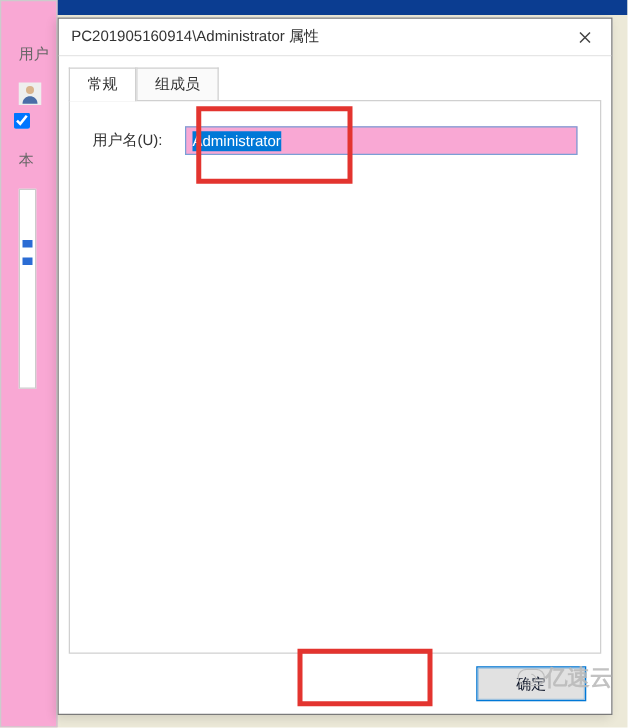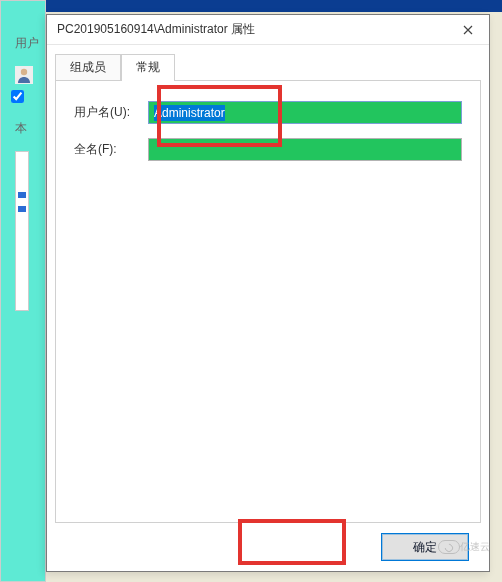--- a/index.html
+++ b/index.html
@@ -9,43 +9,44 @@
       background: #ece9d8;
       width: 502px;
       height: 582px;
       overflow: hidden;
       position: relative;
     }
     .bg-window {
       position: absolute;
       left: 0; top: 0;
       width: 46px; height: 582px;
-      background: #5eead4;
+      background: #f9a8d4;
       border: 1px solid #ccc;
       padding-top: 20px;
       padding-left: 8px;
     }
     .bg-strip {
       position: absolute;
       left: 0; top: 0; width: 502px; height: 12px;
       background: #0b3d91;
     }
     .bg-label { color: #666; margin: 14px 0 14px 6px; font-size: 12px; }
     .bg-icon { width: 18px; height: 18px; background: #eee; margin: 3px 0 3px 6px; }
     .bg-checkbox { margin: 6px 0 0 2px; font-size: 12px; }
     .bg-checkbox input { margin-right: 2px; }
     .watermark {
       position: absolute;
       right: 12px; bottom: 28px;
       color: #b8b8b8;
-      font-size: 10px;
+      font-size: 18px;
       display: flex;
       align-items: center;
       gap: 0;
       opacity: 0.85;
+      font-weight: bold;
     }
     .watermark-icon {
       width: 22px; height: 14px;
       border: 1.5px solid #b8b8b8;
       border-radius: 8px;
       position: relative;
     }
     .watermark-icon::after {
       content: ""; position: absolute; left: 6px; top: 3px;
       width: 6px; height: 6px; border: 1.5px solid #b8b8b8;
@@ -115,21 +116,21 @@
       font-size: 12px;
       color: #333;
     }
     .form-input {
       flex: 1;
       height: 23px;
       border: 1px solid #7a9fd6;
       padding: 2px 5px;
       font-size: 12px;
       outline: none;
-      background: #22c55e;
+      background: #f9a8d4;
     }
     .selected-text {
       background: #0078d7;
       color: #fff;
       padding: 1px 0;
     }
     .hl-red {
       position: absolute;
       border: 4px solid #e3342f;
       pointer-events: none;
@@ -183,37 +184,33 @@
   <div class="titlebar">
     <span class="titlebar-title">PC201905160914\Administrator 属性</span>
     <span class="close-btn">
       <svg width="10" height="10" viewBox="0 0 10 10">
           <path d="M1 1 L9 9 M9 1 L1 9" stroke="#444" stroke-width="1.2"></path>
         </svg>
     </span>
   </div>
 
   <div class="tabstrip">
+    <div class="tab active">常规</div>
     <div class="tab inactive">组成员</div>
-    <div class="tab active">常规</div>
   </div>
 
   <div class="tab-panel">
 
     <div class="form-row">
       <span class="form-label">用户名(U):</span>
       <span class="form-input" style="display:flex;align-items:center;">
         <span class="selected-text">Administrator</span>
       </span>
     </div>
 
-    <div class="form-row">
-      <span class="form-label">全名(F):</span>
-      <input class="form-input" style="border-color: rgb(179, 179, 179);" type="text" value="">
-    </div>
 
     <div class="form-row">
     </div>
 
   </div>
 
   <div class="button-row">
     <button class="btn primary">确定</button>
   </div>
 

